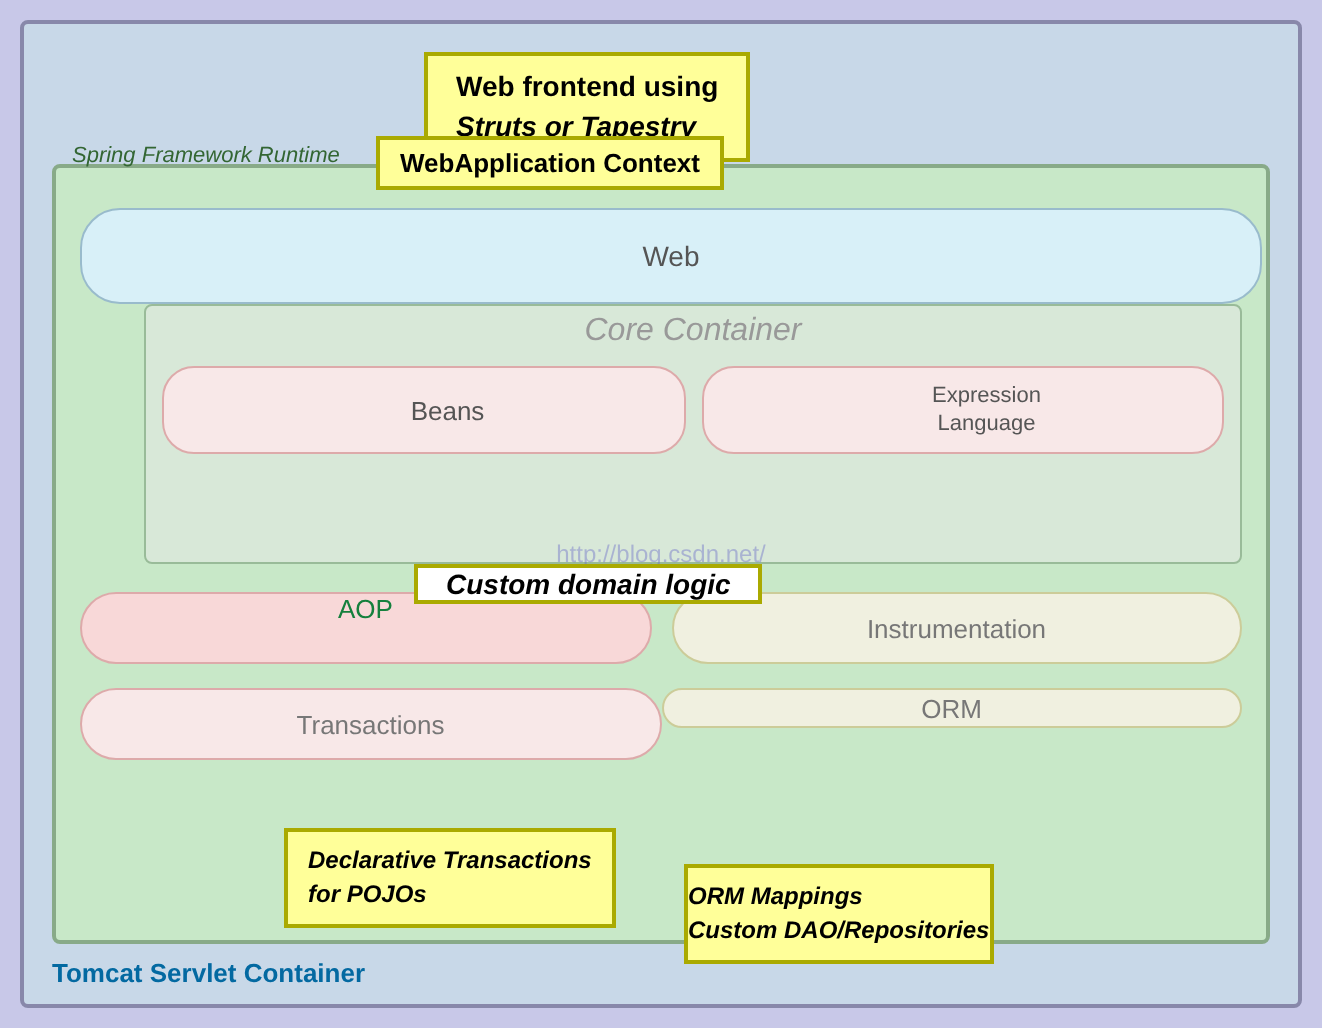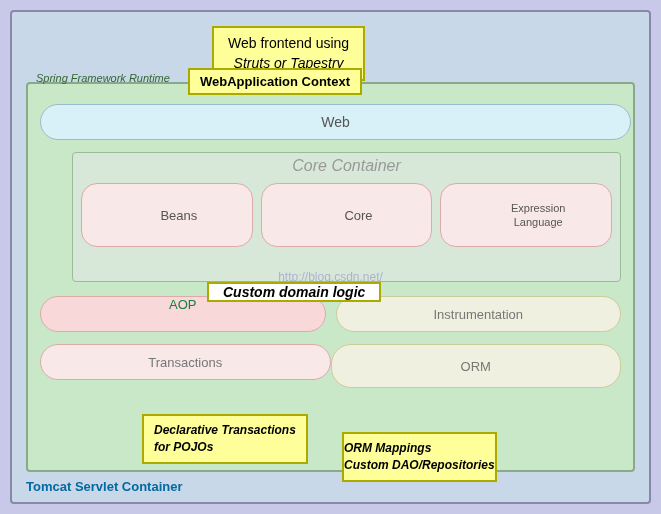--- a/index.html
+++ b/index.html
@@ -61,21 +61,21 @@
       padding: 4px 10px;
       font-size: 13px;
       font-weight: bold;
     }
 
     .web-bar {
       position: absolute;
       top: 20px;
       left: 12px;
       right: 2px;
-      height: 36px;
+      height: 48px;
       background: #d8f0f8;
       border: 1px solid #99bbcc;
       border-radius: 20px;
       display: flex;
       align-items: center;
       justify-content: center;
       font-size: 14px;
       color: #555;
     }
 
@@ -109,21 +109,21 @@
       right: 8px;
       display: flex;
       gap: 8px;
     }
 
     .core-item {
       flex: 1;
       background: #f8e8e8;
       border: 1px solid #ddaaaa;
       border-radius: 16px;
-      height: 64px;
+      height: 44px;
       display: flex;
       align-items: center;
       justify-content: center;
       font-size: 13px;
       color: #555;
       padding-left: 24px;
     }
 
     .core-item.expression {
       font-size: 11px;
@@ -181,42 +181,41 @@
       border-radius: 20px;
       display: flex;
       align-items: center;
       justify-content: center;
       font-size: 13px;
       color: #777;
     }
 
     .orm-bar {
       flex: 1;
-      height: 44px;
+      height: 20px;
       background: #f0f0e0;
       border: 1px solid #cccc99;
       border-radius: 20px;
       display: flex;
       align-items: center;
       justify-content: center;
       font-size: 13px;
       color: #777;
     }
 
     
     .web-frontend-badge {
       position: absolute;
       top: 14px;
       left: 200px;
       background: #ffff99;
       border: 2px solid #aaaa00;
       padding: 6px 14px;
       font-size: 14px;
-      font-weight: normal;
-      text-align: center;
+      font-weight: bold;
       line-height: 1.4;
     }
 
     .custom-domain-badge {
       position: absolute;
       top: 270px;
       left: 195px;
       background: #ffffff;
       border: 2px solid #aaaa00;
       padding: 0 14px;
@@ -288,23 +287,20 @@
     <div class="web-bar">
       <span>Web</span>
     </div>
 
     <div class="core-container-box">
       <div class="core-container-label">Core Container</div>
       <div class="core-items">
         <div class="core-item">
           <span>Beans</span>
         </div>
-        <div class="core-item">
-          <span>Core</span>
-        </div>
         <div class="core-item expression">
           <span>Expression<br>Language</span>
         </div>
       </div>
     </div>
 
     <div class="aop-row">
       <div class="aop-bar">
         <span>AOP</span>
       </div>

